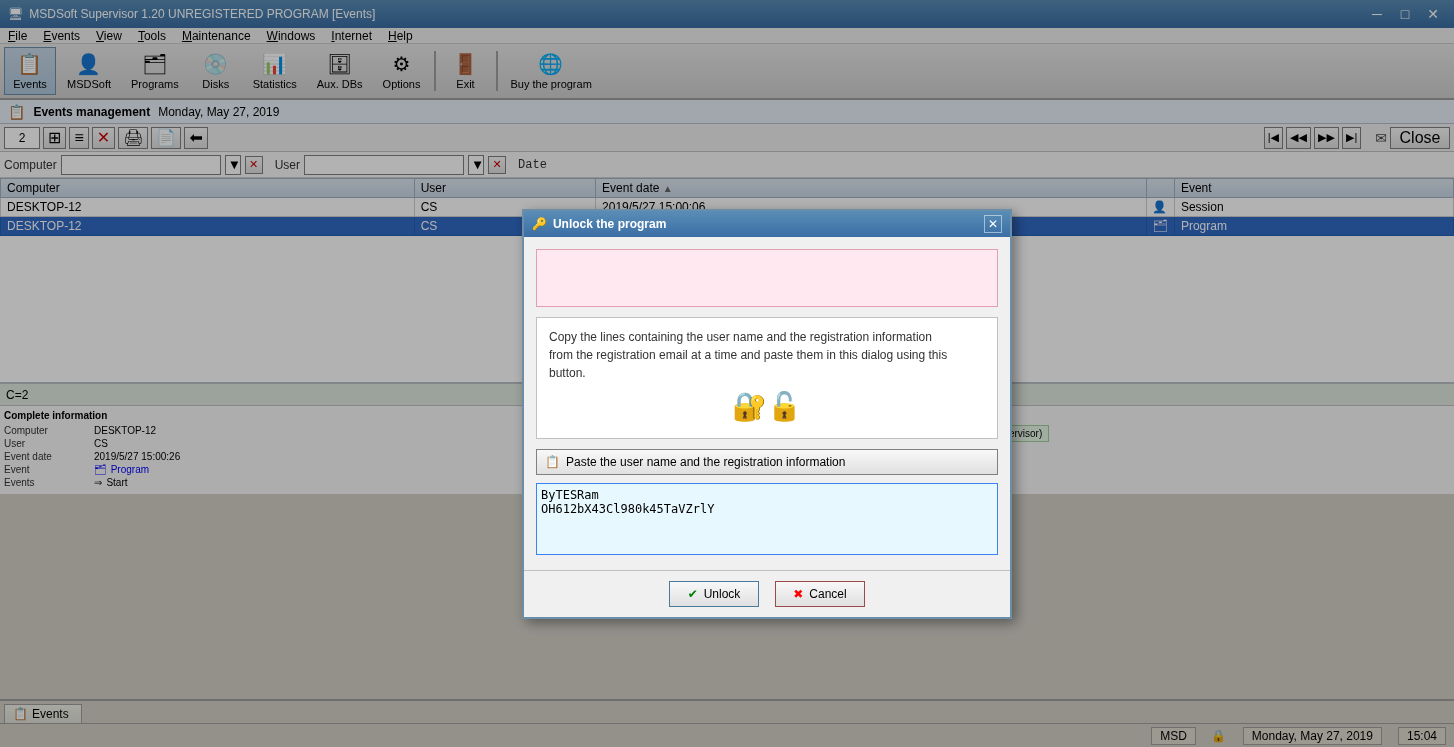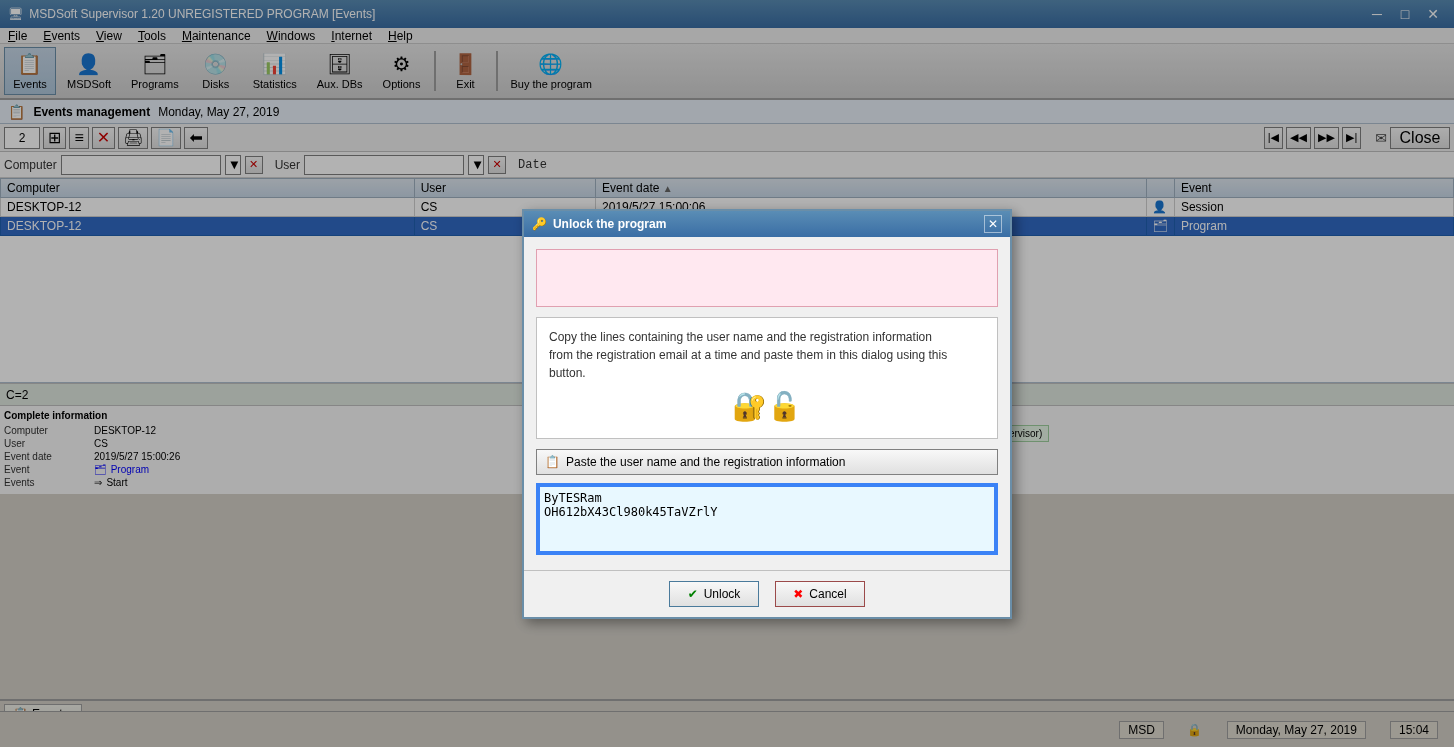--- a/index.html
+++ b/index.html
@@ -77,21 +77,21 @@
     
     #dialog-overlay { position: fixed; top: 0; left: 0; width: 100%; height: 100%; background: rgba(0,0,0,0.3); z-index: 100; display: flex; align-items: center; justify-content: center; padding-top: 80px; padding-left: 80px; }
     #dialog { width: 490px; background: #f0f0f0; border: 2px solid #6a8ea8; box-shadow: 4px 4px 12px rgba(0,0,0,0.4); }
     #dialog-titlebar { background: linear-gradient(to bottom, #5a8db5, #3a6ea5); color: white; height: 26px; display: flex; align-items: center; justify-content: space-between; padding: 0 8px; font-size: 12px; font-weight: bold; }
     #dialog-titlebar-left { display: flex; align-items: center; gap: 6px; }
     .dialog-close-btn { background: none; border: 1px solid rgba(255,255,255,0.5); color: white; width: 18px; height: 18px; cursor: pointer; font-size: 12px; display: flex; align-items: center; justify-content: center; }
     #dialog-body { padding: 12px; }
     .dialog-warning { background: #ffe8f0; border: 1px solid #e0a0b0; padding: 10px 12px; margin-bottom: 10px; color: #c00040; font-size: 12px; line-height: 1.5; }
     .dialog-info-box { background: white; border: 1px solid #c0c0c0; padding: 10px 12px; margin-bottom: 10px; font-size: 12px; line-height: 1.5; color: #333; }
     .paste-btn { height: 26px; border: 1px solid #808080; background: linear-gradient(to bottom, #f8f8f8, #e0e0e0); cursor: pointer; display: flex; align-items: center; gap: 6px; padding: 0 8px; font-size: 12px; width: 100%; margin-bottom: 8px; }
-    .reg-textarea { width: 100%; height: 72px; border: 4px solid #3b82f6; background: #e8f8ff; padding: 4px; font-size: 12px; resize: none; font-family: monospace; }
+    .reg-textarea { width: 100%; height: 72px; border: 1px solid #3b82f6; background: #e8f8ff; padding: 4px; font-size: 12px; resize: none; font-family: monospace; }
     #dialog-buttons { display: flex; justify-content: center; gap: 16px; padding: 10px 12px; border-top: 1px solid #c0c0c0; }
     .dialog-btn { height: 26px; border: 1px solid #808080; background: linear-gradient(to bottom, #f8f8f8, #e0e0e0); cursor: pointer; display: flex; align-items: center; gap: 6px; padding: 0 16px; font-size: 12px; min-width: 90px; justify-content: center; }
     .btn-unlock { border-color: #4a7a9b; }
     .btn-cancel { border-color: #9b4a4a; }
   </style>
 </head>
 <body>
 
 <div id="titlebar">
   <div id="titlebar-left">
@@ -271,21 +271,21 @@
   </div>
 </div>
 
 <div id="bottom-bar" style="position:fixed; bottom:22px; left:0; right:0; height:26px; background:#d4d0c8; border-top:2px solid #a0a0a0; display:flex; align-items:center; padding:0 4px; z-index:50;">
   <div class="tab-btn active">
     <span>📋</span>
     <span>Events</span>
   </div>
 </div>
 
-<div id="status-bottom" style="position:fixed; bottom:0; left:0; right:0; height:36px; background:#d4d0c8; border-top:1px solid #a0a0a0; display:flex; align-items:center; justify-content:flex-end; padding:0 16px; gap:24px; z-index:51;">
+<div id="status-bottom" style="position:fixed; bottom:0; left:0; right:0; height:24px; background:#d4d0c8; border-top:1px solid #a0a0a0; display:flex; align-items:center; justify-content:flex-end; padding:0 8px; gap:16px; z-index:51;">
   <span class="status-item">MSD</span>
   <span>🔒</span>
   <span class="status-item">Monday, May 27, 2019</span>
   <span class="status-item">15:04</span>
 </div>
 
 <div id="dialog-overlay">
   <div id="dialog">
 
     <div id="dialog-titlebar">

